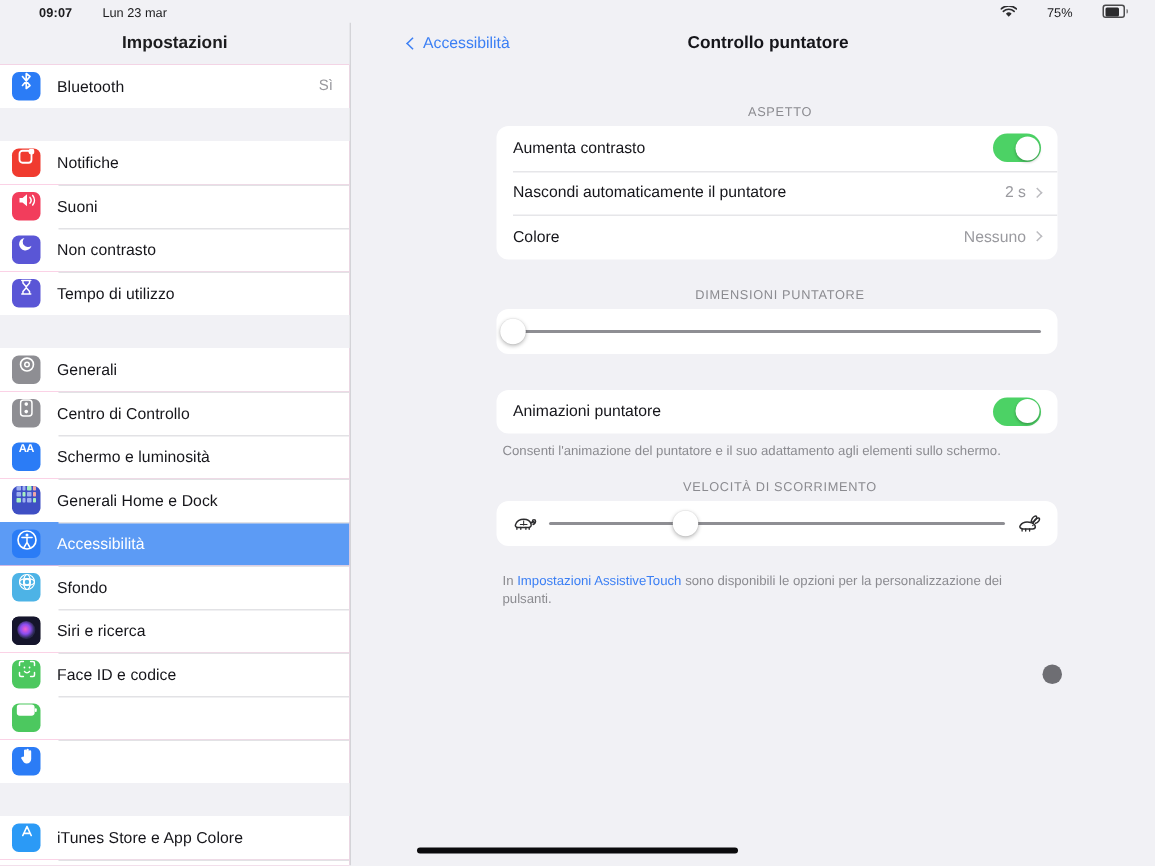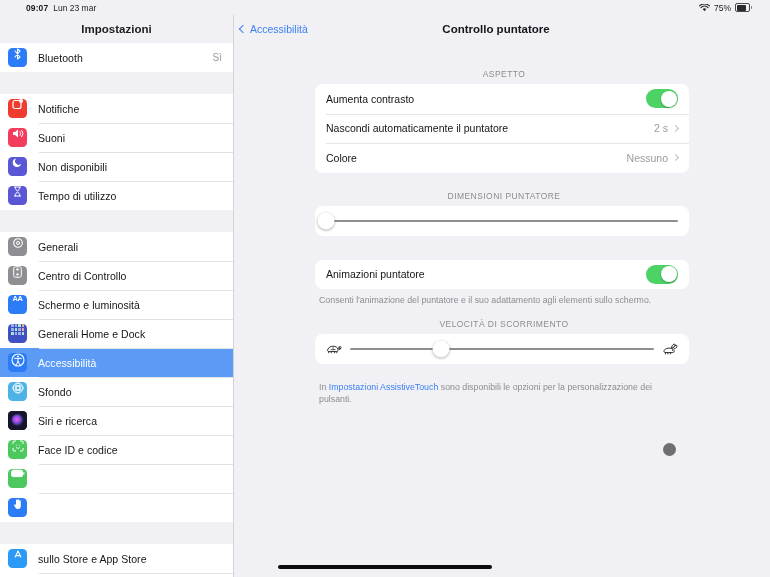--- a/index.html
+++ b/index.html
@@ -24,42 +24,42 @@
     flex: 0 0 15px;
     display: flex;
     align-items: center;
     padding: 0 8px;
     font-size: 8.5px;
     color: #1c1c1e;
     background: #f1f1f5;
     position: relative;
     z-index: 30;
   }
-  .sb-left { display: flex; align-items: baseline; gap: 5px; padding-left: 18px; }
+  .sb-left { display: flex; align-items: baseline; gap: 20px; padding-left: 18px; }
   .sb-time { font-weight: 600; letter-spacing: .1px; }
   .sb-date { font-weight: 400; }
-  .sb-right { margin-left: auto; display: flex; align-items: center; gap: 4px; padding-right: 10px;}
+  .sb-right { margin-left: auto; display: flex; align-items: center; gap: 20px; padding-right: 10px;}
   .wifi-icon { display: inline-block; width: 11px; height: 8px; position: relative; }
   .battery-pct { font-size: 8.5px; font-weight: 500; }
   .battery-icon { display: inline-block; width: 17px; height: 9px; position: relative; }
   .battery-icon .shell {
     position: absolute; left: 0; top: 0; width: 15px; height: 9px;
     border: 1px solid #4a4a4c; border-radius: 2px;
   }
   .battery-icon .fill {
     position: absolute; left: 1.5px; top: 1.5px; height: 6px; width: 9px;
     background: #2c2c2e; border-radius: 1px;
   }
   .battery-icon .cap {
     position: absolute; left: 15.5px; top: 3px; width: 1.5px; height: 3px;
     background: #7a7a7c; border-radius: 0 1px 1px 0;
   }
 
   
-  .split { flex: 1; display: flex; min-height: 0; }
+  .split { flex: 1; display: flex; min-height: 0; gap: 32px; }
 
   
   .sidebar {
     width: 234px;
     flex: 0 0 234px;
     background: #f1f1f5;
     border-right: 1px solid #d4d4d8;
     display: flex;
     flex-direction: column;
     overflow: hidden;
@@ -358,21 +358,21 @@
                 </svg>
             </span>
             <span class="row-label">Suoni</span>
           </div>
           <div class="row">
             <span class="row-icon ic-dnd">
               <svg width="11" height="11" viewBox="0 0 11 11">
                   <path d="M9 6.8 A4.2 4.2 0 1 1 4.3 1.6 A3.3 3.3 0 0 0 9 6.8 Z" fill="#fff"></path>
                 </svg>
             </span>
-            <span class="row-label">Non disponibili</span>
+            <span class="row-label">Non contrasto</span>
           </div>
           <div class="row">
             <span class="row-icon ic-screentime">
               <svg width="9" height="11" viewBox="0 0 9 11">
                   <path d="M1.5 1 h6 M1.5 10 h6 M2.3 1 v1.7 L4.5 5.2 L6.7 2.7 V1 M2.3 10 v-1.7 L4.5 5.8 L6.7 8.3 V10" stroke="#fff" stroke-width="1" fill="none" stroke-linecap="round" stroke-linejoin="round"></path>
                 </svg>
             </span>
             <span class="row-label">Tempo di utilizzo</span>
           </div>
         </div>
@@ -491,21 +491,21 @@
 
         <div class="gap"></div>
 
         <div class="group">
           <div class="row">
             <span class="row-icon ic-itunes">
               <svg width="12" height="12" viewBox="0 0 12 12">
                   <path d="M6 2 L3.2 8 M6 2 L8.8 8 M4.2 6.6 h3.6" stroke="#fff" stroke-width="1.1" fill="none" stroke-linecap="round"></path>
                 </svg>
             </span>
-            <span class="row-label">sullo Store e App Store</span>
+            <span class="row-label">iTunes Store e App Colore</span>
           </div>
           <div class="row">
             
             
           </div>
         </div>
 
       </div>
     </div>
 

